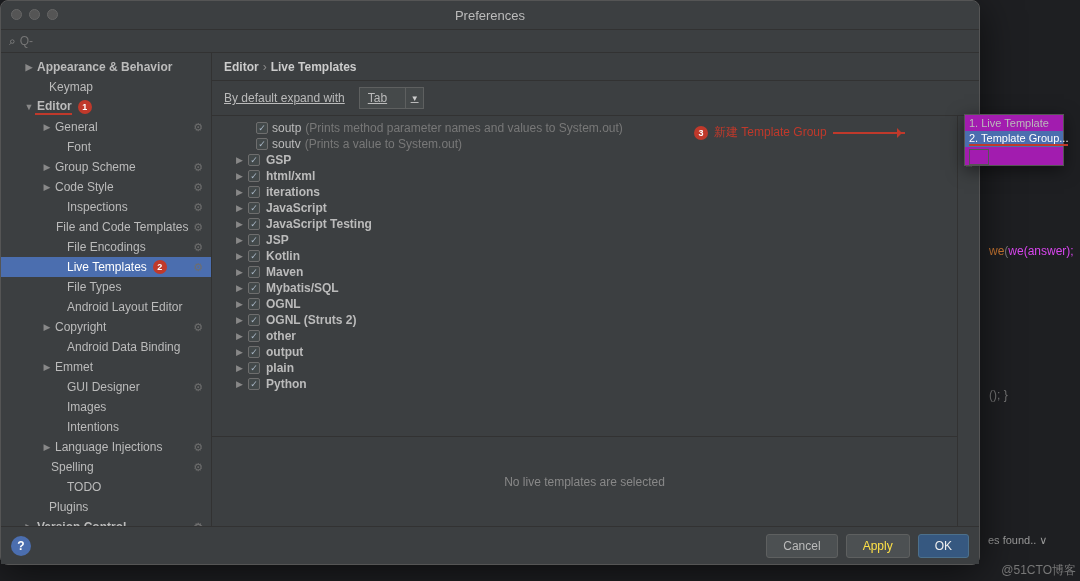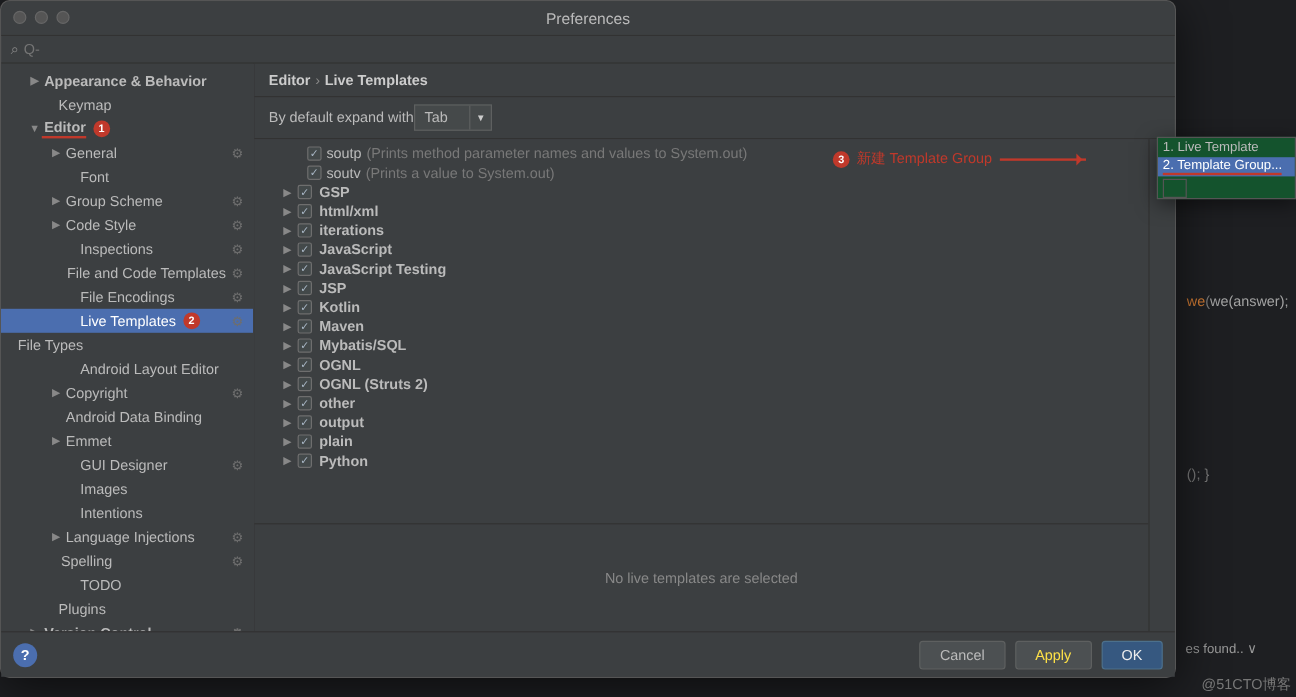--- a/index.html
+++ b/index.html
@@ -19,21 +19,21 @@
   .tree-item .gear { margin-left:auto; color:#6e6e6e; font-size:11px;}
   .tree-item.selected { background:#4b6eaf; color:#fff;}
   .tree-item.bold { font-weight:bold;}
   .lbl { padding-left:2px;}
   .underline-red { border-bottom:2px solid #c0392b;}
   .badge { display:inline-flex; align-items:center; justify-content:center; width:14px; height:14px; border-radius:50%; background:#c0392b; color:#fff; font-size:9px; font-weight:bold; margin-left:6px;}
   .vsep { width:1px; background:#323232;}
   .content { flex:1; display:flex; flex-direction:column; min-width:0;}
   .breadcrumb { height:28px; display:flex; align-items:center; padding:0 12px; font-weight:bold; color:#ccc; border-bottom:1px solid #323232; gap:4px;}
   .bc-sep { color:#888; font-weight:normal;}
-  .expand-row { height:34px; display:flex; align-items:center; padding:0 12px; gap:0; color:#bbb;}
+  .expand-row { height:34px; display:flex; align-items:center; padding:0 12px; gap:14px; color:#bbb;text-decoration:underline;}
   .select-box { display:flex; align-items:center; background:#45494a; border:1px solid #5e6060; height:22px;}
   .select-box .sel-val { padding:0 18px 0 8px;}
   .select-box .sel-btn { width:18px; height:100%; display:flex; align-items:center; justify-content:center; border-left:1px solid #5e6060; font-size:8px; color:#ccc;}
   .main-area { flex:1; display:flex; min-height:0; border-top:1px solid #323232;}
   .template-list { flex:1; overflow:hidden; background:#3c3f41; padding:4px 0;}
   .tpl-row { display:flex; align-items:center; height:16px; padding-left:24px; color:#bbb; gap:2px;}
   .tpl-row .arrow { width:10px; font-size:9px; color:#888;}
   .tpl-row .cb { width:12px; height:12px; display:inline-flex; align-items:center; justify-content:center; font-size:9px; color:#a9b7c6; border:1px solid #6e6e6e; background:#43494a; border-radius:2px;}
   .tpl-row .name { font-weight:bold; margin-left:4px;}
   .pre-row { padding-left:44px; display:flex; align-items:center; height:16px; gap:4px;}
@@ -43,32 +43,32 @@
   .toolbar-col { width:22px; background:#3c3f41; display:flex; flex-direction:column; align-items:center; padding-top:2px; border-left:1px solid #323232;}
   .tb-btn { width:18px; height:18px; display:flex; align-items:center; justify-content:center; color:#aaa; font-size:14px; cursor:pointer;}
   .detail { height:90px; border-top:1px solid #323232; display:flex; align-items:center; justify-content:center; color:#888;}
   .footer { height:38px; background:#3c3f41; border-top:1px solid #323232; display:flex; align-items:center; padding:0 10px; gap:8px;}
   .help { width:20px; height:20px; border-radius:50%; background:#4b6eaf; color:#fff; display:flex; align-items:center; justify-content:center; font-size:12px; font-weight:bold;}
   .spacer { flex:1;}
   .btn { height:24px; padding:0 16px; background:#4c5052; border:1px solid #5e6060; color:#bbb; display:flex; align-items:center; border-radius:3px; cursor:pointer;}
   .btn.disabled { color:#fde047;}
   .btn.primary { background:#365880; border-color:#4c708c; color:#eee;}
 
-  .popup { position:absolute; left:964px; top:114px; width:116px; background:#14532d; border:1px solid #555; box-shadow:0 4px 16px rgba(0,0,0,.5);}
+  .popup { position:absolute; left:964px; top:114px; width:100px; background:#a21caf; border:1px solid #555; box-shadow:0 4px 16px rgba(0,0,0,.5);}
   .popup-item { height:16px; display:flex; align-items:center; padding:0 4px; color:#bbb; font-size:11px; white-space:nowrap;}
   .popup-item.sel { background:#4b6eaf; color:#fff;}
   .popup-item.sel .ul { border-bottom:2px solid #c0392b;}
   .popup .ext { width:20px; height:16px; border:1px solid #555; margin-top:2px; margin-left:4px;}
 
   .anno { position:absolute; color:#c0392b; font-size:12px; display:flex; align-items:center; gap:6px;}
   .arrow-red { height:2px; background:#c0392b; width:72px; position:relative;}
   .arrow-red::after { content:''; position:absolute; right:-2px; top:-4px; border:5px solid transparent; border-left-color:#c0392b;}
 
   .bg-code { position:absolute; left:985px; top:0; width:95px; height:560px; color:#777; font-family:monospace; font-size:12px; padding:4px; overflow:hidden;}
-  .bg-code .c1 { color:#a3a3a3;margin-top:44px;}
+  .bg-code .c1 { color:#d946ef;margin-top:44px;}
   .bg-code .c2 { color:#cc7832;}
   .found-pill { position:absolute; left:988px; top:534px; color:#999; font-size:11px;}
   .watermark { position:absolute; right:4px; bottom:2px; color:#777; font-size:12px;}
 </style>
 </head>
 <body>
 
 <div class="bg-code">
   <div style="height:240px"></div>
   <div><span class="c2">we</span>(<span class="c1">we(answer);</span></div>
@@ -138,34 +138,34 @@
           <span class="arrow"></span>
           <span class="lbl">File Encodings</span>
           <span class="gear">⚙</span>
         </div>
         <div class="tree-item selected" style="padding-left: 52px;">
           <span class="arrow"></span>
           <span class="lbl">Live Templates</span>
           <span class="badge">2</span>
           <span class="gear">⚙</span>
         </div>
-        <div class="tree-item" style="">
+        <div class="tree-item" style="padding-left: 52px;">
           <span class="arrow"></span>
           <span class="lbl">File Types</span>
         </div>
         <div class="tree-item" style="padding-left: 52px;">
           <span class="arrow"></span>
           <span class="lbl">Android Layout Editor</span>
         </div>
         <div class="tree-item" style="padding-left: 40px;">
           <span class="arrow">▶</span>
           <span class="lbl">Copyright</span>
           <span class="gear">⚙</span>
         </div>
-        <div class="tree-item" style="padding-left: 40px;">
+        <div class="tree-item" style="padding-left: 52px;">
           <span class="arrow"></span>
           <span class="lbl">Android Data Binding</span>
         </div>
         <div class="tree-item" style="padding-left: 40px;">
           <span class="arrow">▶</span>
           <span class="lbl">Emmet</span>
         </div>
         <div class="tree-item" style="padding-left: 52px;">
           <span class="arrow"></span>
           <span class="lbl">GUI Designer</span>

